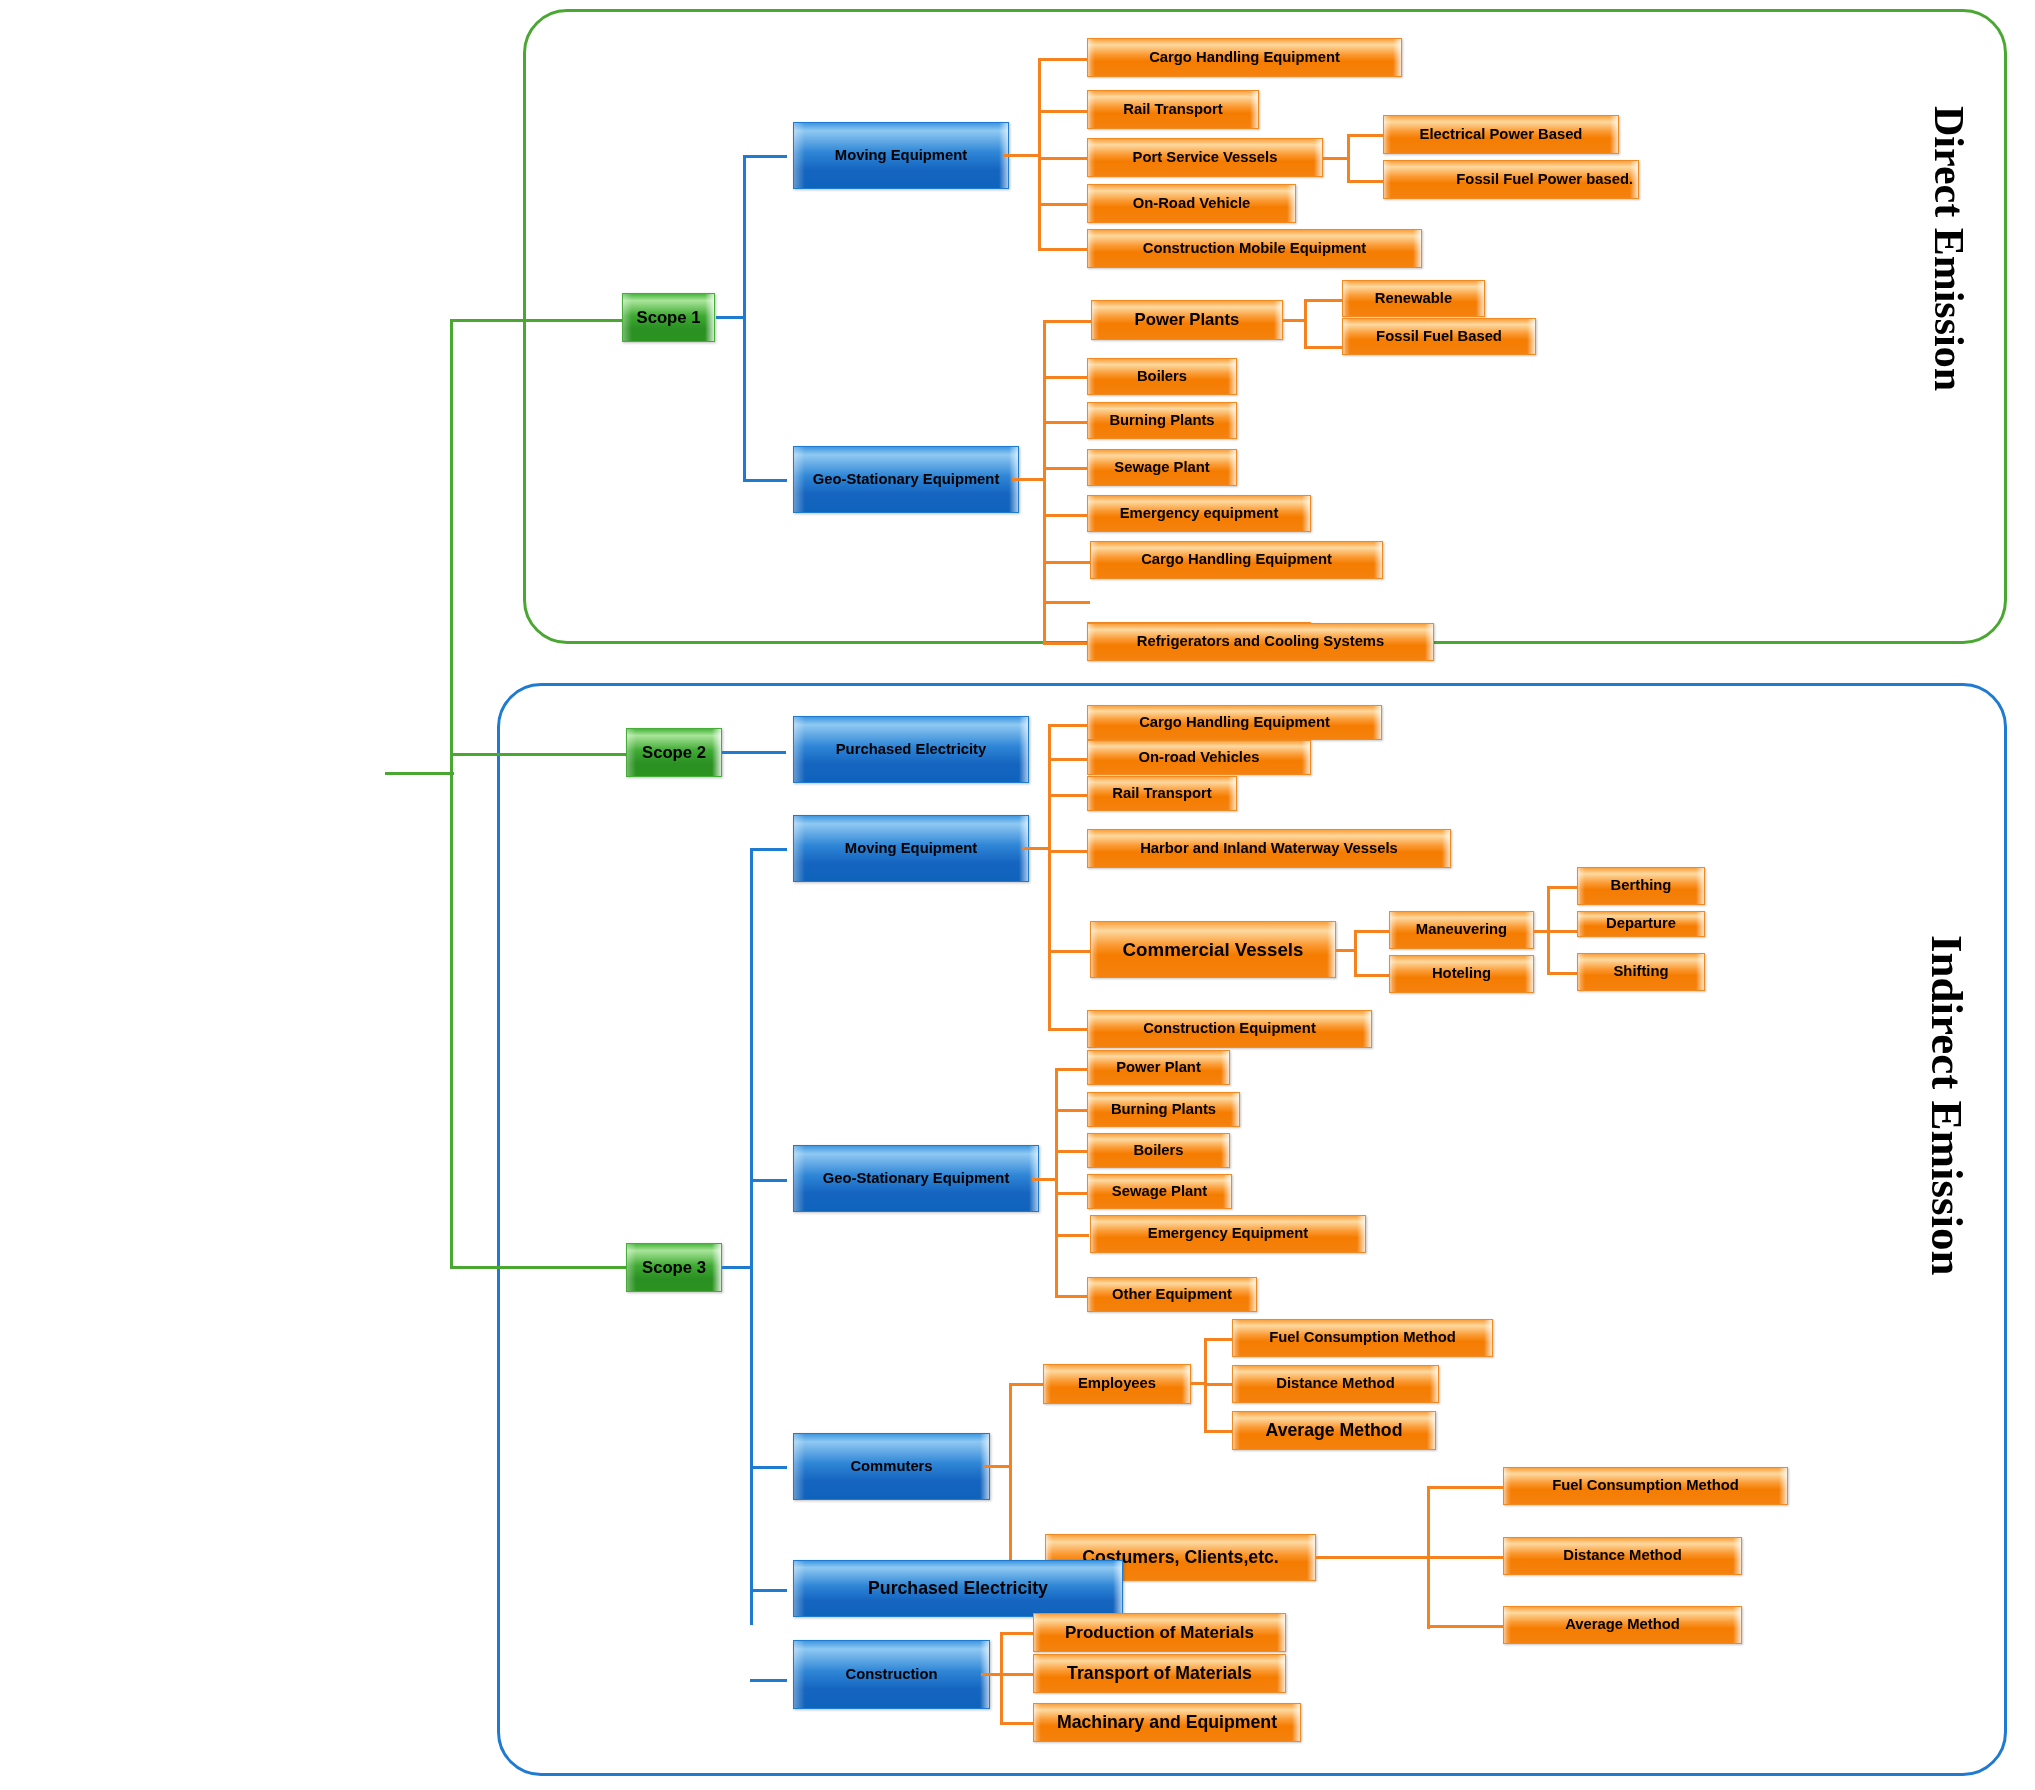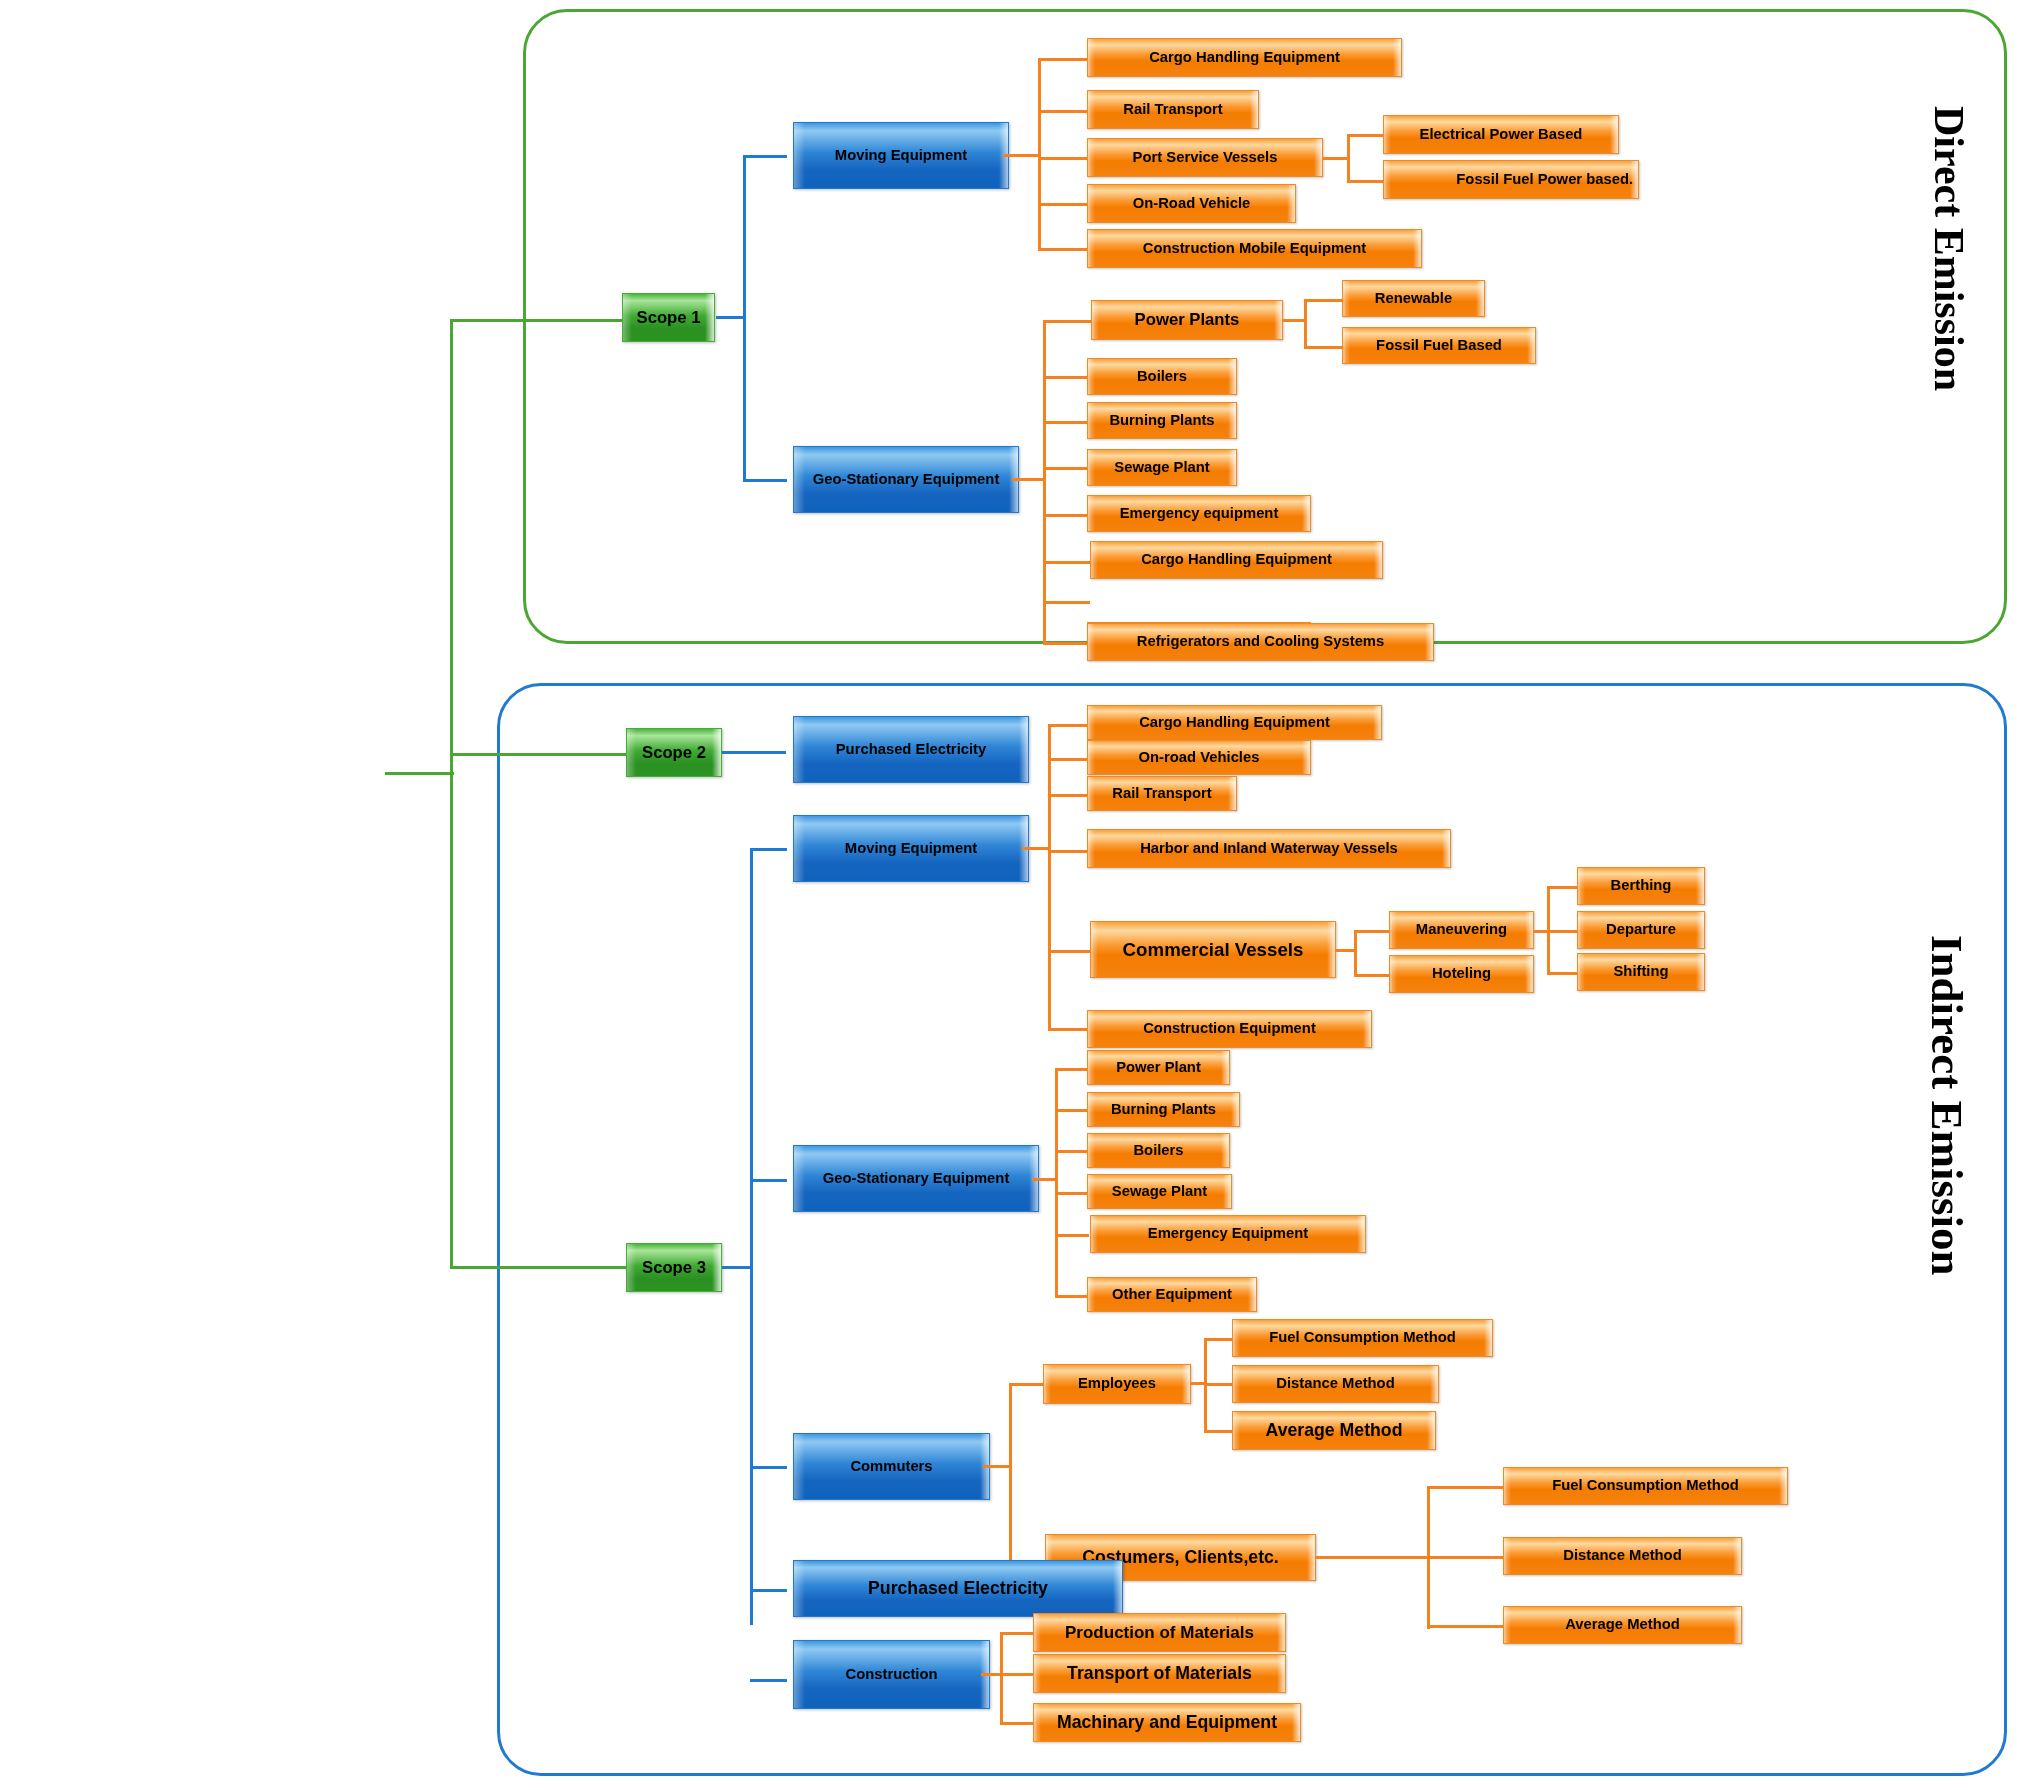--- a/index.html
+++ b/index.html
@@ -189,21 +189,21 @@
     <span class="lbl">Refrigerators and Cooling Systems</span>
     </div>
 
   <div class="ln o-h" style="left:1283px;top:319px;width:22px;"></div>
   <div class="ln o-v" style="left:1304px;top:299px;height:49px;"></div>
   <div class="ln o-h" style="left:1304px;top:299px;width:39px;"></div>
   <div class="ln o-h" style="left:1304px;top:346px;width:39px;"></div>
   <div class="node orange" style="left:1342px;top:280px;width:143px;height:37px;">
     <span class="lbl">Renewable</span>
     </div>
-  <div class="node orange" style="left:1342px;top:327px;width:194px;height:37px;">
+  <div class="node orange" style="left:1342px;top:318px;width:194px;height:37px;">
     <span class="lbl">Fossil Fuel Based</span>
     </div>
 
   <div class="node green" style="left:626px;top:728px;width:96px;height:49px;">
     <span class="lbl">Scope 2</span>
   </div>
   <div class="ln b-h" style="left:722px;top:751px;width:64px;"></div>
   <div class="node blue" style="left:786px;top:716px;width:236px;height:67px;">
     <span class="lbl">Purchased Electricity</span>
   </div>
@@ -262,21 +262,21 @@
     </div>
 
   <div class="ln o-h" style="left:1534px;top:930px;width:14.8px;"></div>
   <div class="ln o-v" style="left:1547px;top:886px;height:89px;"></div>
   <div class="ln o-h" style="left:1547px;top:886px;width:32px;"></div>
   <div class="ln o-h" style="left:1547px;top:930px;width:32px;"></div>
   <div class="ln o-h" style="left:1547px;top:972px;width:32px;"></div>
   <div class="node orange" style="left:1577px;top:867px;width:128px;height:38px;">
     <span class="lbl">Berthing</span>
     </div>
-  <div class="node orange" style="left:1577px;top:911px;width:128px;height:38px;">
+  <div class="node orange" style="left:1577px;top:911px;width:128px;height:26px;">
     <span class="lbl">Departure</span>
     </div>
   <div class="node orange" style="left:1577px;top:953px;width:128px;height:38px;">
     <span class="lbl">Shifting</span>
     </div>
 
   <div class="node blue" style="left:786px;top:1145px;width:246px;height:67px;">
     <span class="lbl">Geo-Stationary Equipment</span>
   </div>
   <div class="ln o-h" style="left:1032px;top:1178px;width:24.6px;"></div>

